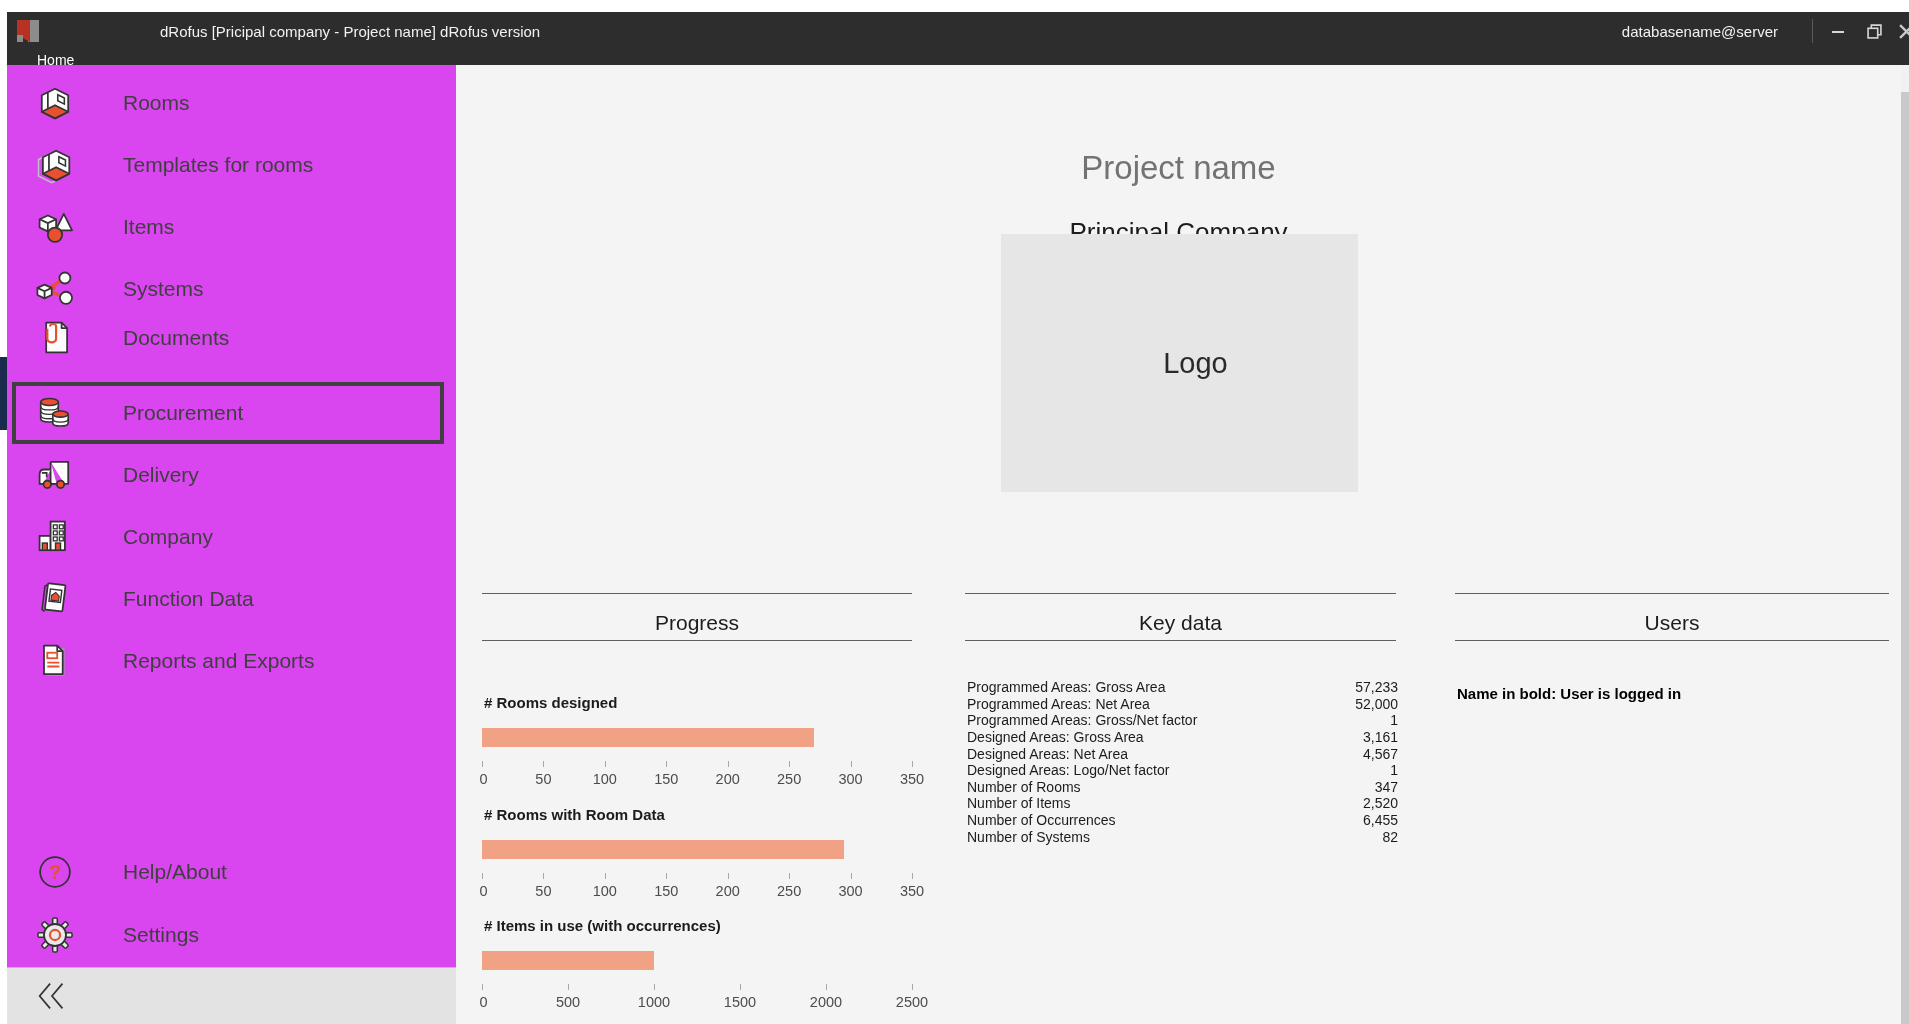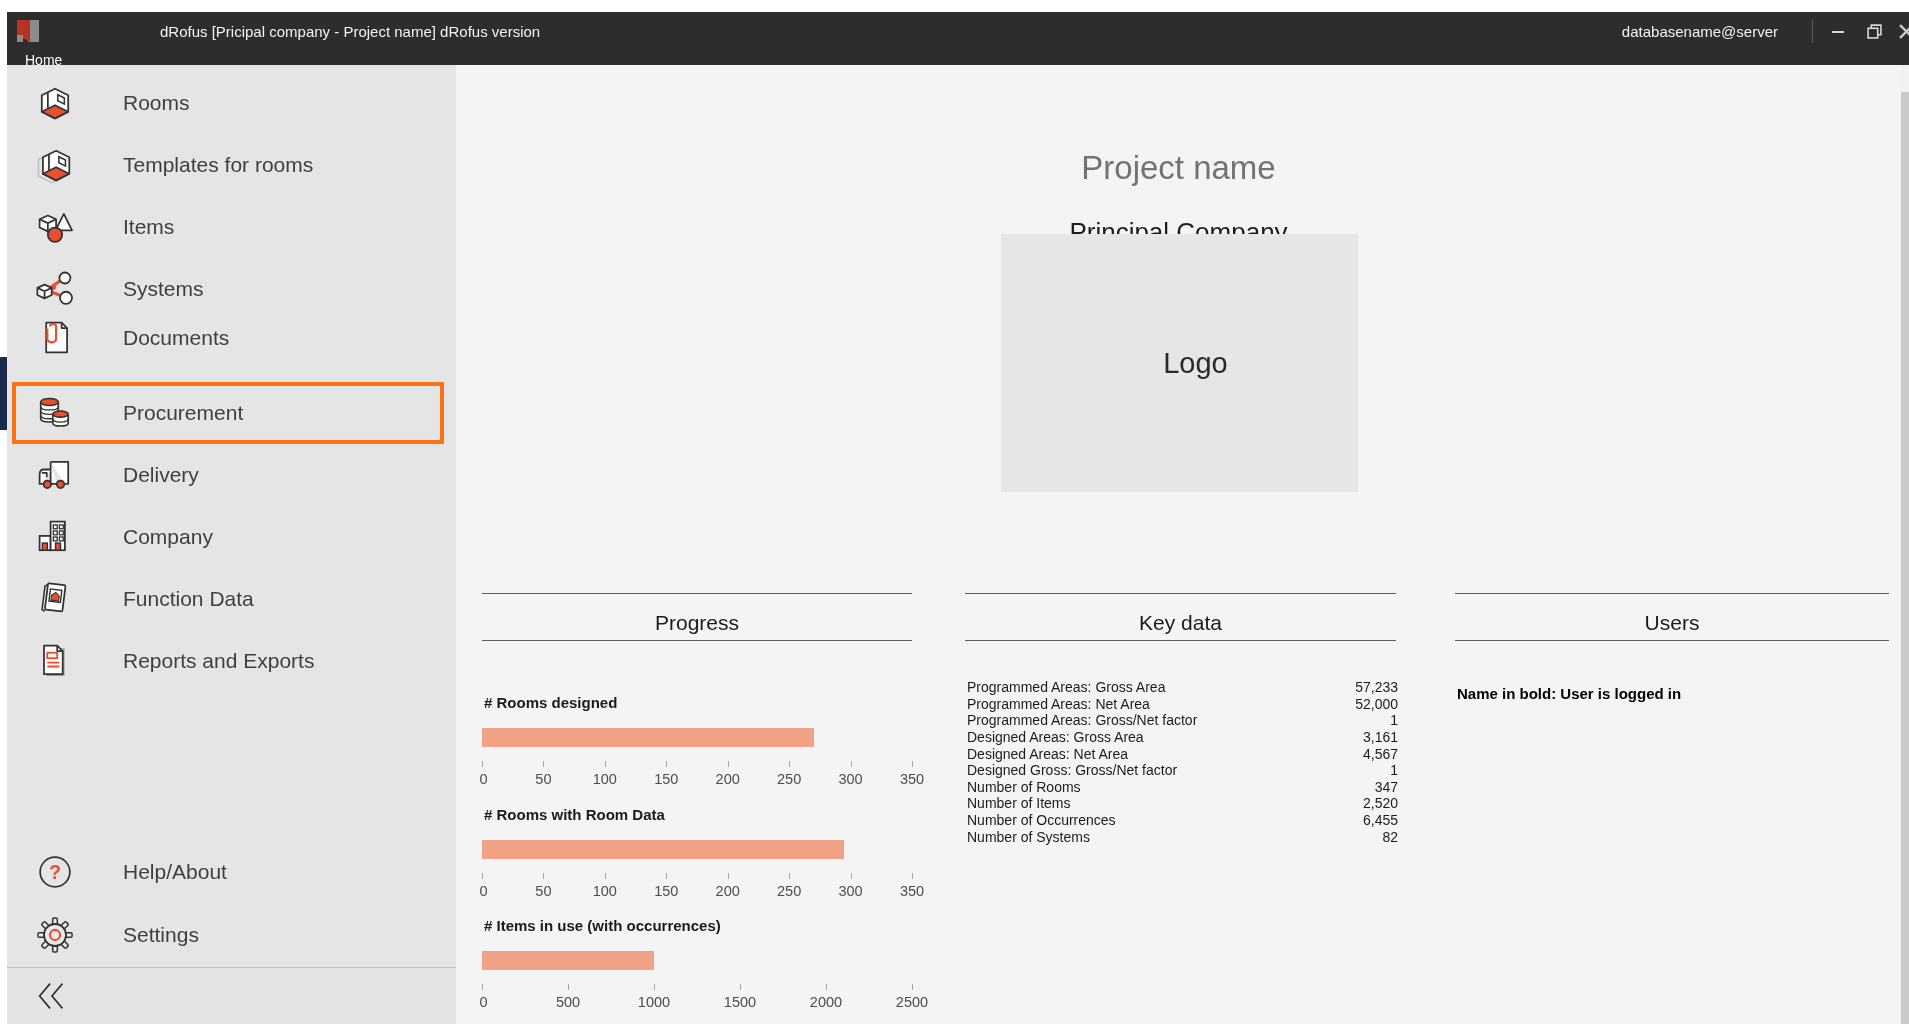--- a/index.html
+++ b/index.html
@@ -9,29 +9,29 @@
 
   
   #titlebar { position:absolute; left:7px; top:12px; right:0; height:59px; background:#2d2d2d; }
   #app-logo { position:absolute; left:8px; top:6px; width:26px; height:26px; }
   #win-title { position:absolute; left:153px; top:11px; font-size:15px; color:#f2f2f2; white-space:nowrap; }
   #tb-user { position:absolute; right:335px; top:11px; font-size:15px; color:#f2f2f2; white-space:nowrap;margin-top:46px; }
   #tb-db   { position:absolute; right:131px; top:11px; font-size:15px; color:#f2f2f2; white-space:nowrap; }
   #tb-sep  { position:absolute; right:96px; top:7px; width:1px; height:24px; background:#5a5a5a; }
   .win-btn { position:absolute; top:4px; width:30px; height:30px; display:flex; align-items:center; justify-content:center; cursor:pointer; }
   #btn-min { right:56px; } #btn-restore { right:20px; } #btn-close { right:-12px; }
-  #menu-home { position:absolute; left:18px; bottom:3px; font-size:14px; color:#ffffff; cursor:pointer; }
-
-  
-  #sidebar { position:absolute; left:7px; top:65px; width:449px; bottom:0; background:#e5e5e5; }
+  #menu-home { position:absolute; left:30px; bottom:3px; font-size:14px; color:#ffffff; cursor:pointer; }
+
+  
+  #sidebar { position:absolute; left:7px; top:65px; width:449px; bottom:0; background:#d946ef; }
   .side-item { position:absolute; left:5px; width:432px; height:62px; cursor:pointer; }
   .side-item .ic { position:absolute; left:21px; top:9px; width:44px; height:44px; }
   .side-item .lb { position:absolute; left:111px; top:50%; transform:translateY(-50%);
                    font-size:21px; color:#3f3f3f; white-space:nowrap; }
-  .side-item.active { border:4px solid #f97316; }
+  .side-item.active { border:4px solid #404040; }
   .side-item.active .ic { left:17px; top:5px; }
   .side-item.active .lb { left:107px; }
   #side-divider { position:absolute; left:0; right:0; top:902px; height:1px; background:#bdbdbd; }
   #side-bottom { position:absolute; left:0; right:0; top:903px; bottom:0; background:#e3e3e3; }
   #collapse-btn { position:absolute; left:24px; top:912px; width:44px; height:40px; cursor:pointer; }
   #navy-strip { position:absolute; left:0; top:357px; width:7px; height:73px; background:#1B2B4D; }
 
   
   #main { position:absolute; left:456px; top:65px; right:8px; bottom:0; background:#f5f4f4; }
   #project-name { position:absolute; left:0; right:0; top:84px; text-align:center;
@@ -349,21 +349,21 @@
         </div>
         <div class="kv-row">
           <span>Designed Areas: Gross Area</span>
           <span>3,161</span>
         </div>
         <div class="kv-row">
           <span>Designed Areas: Net Area</span>
           <span>4,567</span>
         </div>
         <div class="kv-row">
-          <span>Designed Gross: Gross/Net factor</span>
+          <span>Designed Areas: Logo/Net factor</span>
           <span>1</span>
         </div>
         <div class="kv-row">
           <span>Number of Rooms</span>
           <span>347</span>
         </div>
         <div class="kv-row">
           <span>Number of Items</span>
           <span>2,520</span>
         </div>

